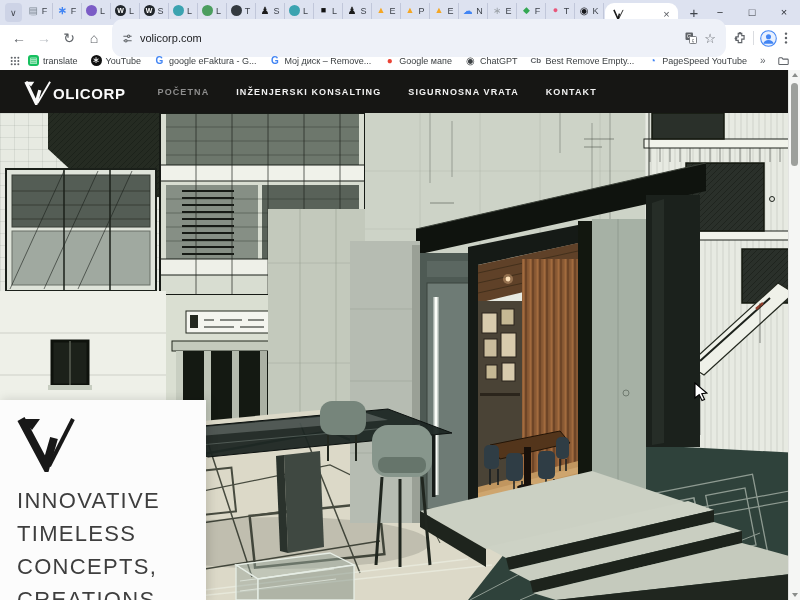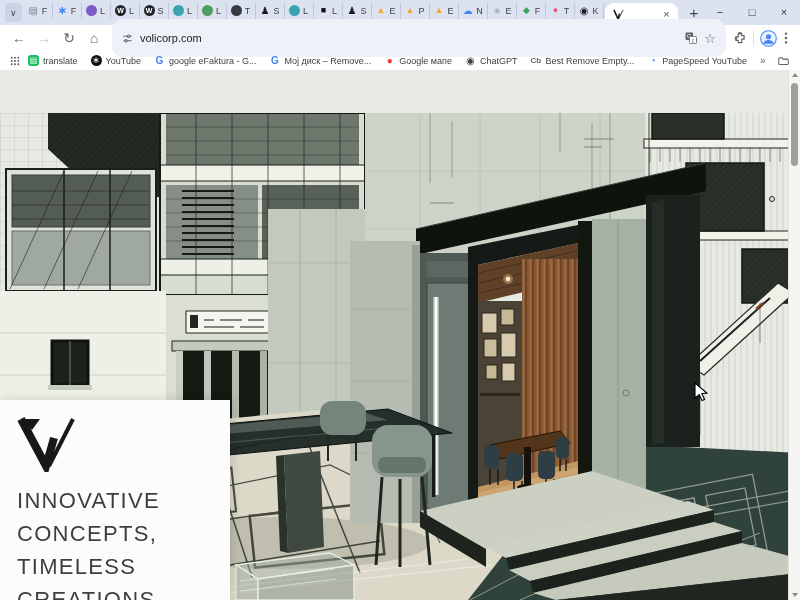--- a/index.html
+++ b/index.html
@@ -44,21 +44,21 @@
   
   .viewport{position:absolute;top:70px;left:0;right:0;bottom:0;background:#e7eae2;overflow:hidden;}
   .site-header{position:relative;z-index:3;height:43px;background:#161614;display:flex;align-items:center;
     padding-left:24px;}
   .logo{display:flex;align-items:flex-end;gap:1px;}
   .logo-text{color:#fafafa;font-size:15px;font-weight:700;letter-spacing:.6px;padding-bottom:3px;}
   .site-nav{display:flex;gap:27px;margin-left:32px;font-size:9px;font-weight:700;letter-spacing:1.1px;color:#f2f2f2;}
   .site-nav .nav-item.nav-active{color:#8d8d8d;}
   .hero{position:absolute;top:43px;left:0;}
   
-  .panel{position:absolute;left:0;top:330px;width:230px;height:200px;background:#fcfcfc;z-index:2;
+  .panel{position:absolute;left:0;top:330px;width:206px;height:200px;background:#fcfcfc;z-index:2;
     box-shadow:2px 0 10px rgba(0,0,0,.15);}
   .headline{margin:8px 0 0 17px;font-size:22px;letter-spacing:1.3px;color:#3e3e3e;line-height:33px;font-weight:300;}
   .headline span{display:block;}
   
   .scrollbar{position:absolute;right:0;top:0;bottom:0;width:11px;background:#f5f6f4;
     border-left:1px solid #e3e4e1;z-index:6;}
   .sb-arrow{position:absolute;left:0;width:11px;height:10px;display:flex;align-items:center;justify-content:center;}
   .sb-arrow.up{top:0;}
   .sb-arrow.down{bottom:0;}
   .sb-arrow i{display:block;width:0;height:0;border-left:3px solid transparent;border-right:3px solid transparent;}
@@ -363,20 +363,36 @@
     <span class="bm-ico" style="margin-right:4px;">
       <svg width="12" height="10" viewBox="0 0 14 11" fill="none" stroke="#5f6368" stroke-width="1.3">
         <path d="M1 2.5a1 1 0 0 1 1-1h3l1.4 1.6H12a1 1 0 0 1 1 1V9a1 1 0 0 1-1 1H2a1 1 0 0 1-1-1z"></path>
       </svg>
     </span>
     <span class="bm-folder-label">Сви обележивачи</span>
   </div>
 
   <div class="viewport">
 
+    <div class="site-header">
+      <div class="logo">
+        <svg width="28" height="26" viewBox="0 0 30 28">
+          <path d="M2 3 L13 26 L17 12" fill="none" stroke="#fafafa" stroke-width="3.6"></path>
+          <path d="M28 3 L14.5 26" fill="none" stroke="#fafafa" stroke-width="2"></path>
+          <path d="M2 3 L11 3 L7.5 8 Z" fill="#fafafa"></path>
+        </svg>
+        <span class="logo-text">OLICORP</span>
+      </div>
+      <div class="site-nav">
+        <span class="nav-item nav-active">POČETNA</span>
+        <span class="nav-item">INŽENJERSKI KONSALTING</span>
+        <span class="nav-item">SIGURNOSNA VRATA</span>
+        <span class="nav-item">KONTAKT</span>
+      </div>
+    </div>
 
     <svg class="hero" width="800" height="487" viewBox="0 0 800 487">
       <defs>
         <pattern id="grid" width="14" height="12" patternUnits="userSpaceOnUse">
           <path d="M14 0H0V12" fill="none" stroke="#3a4038" stroke-width="0.6" opacity="0.3"></path>
         </pattern>
         <pattern id="vlines" width="6" height="10" patternUnits="userSpaceOnUse">
           <path d="M3 0V10" stroke="#454b42" stroke-width="0.5" opacity="0.3"></path>
         </pattern>
         <pattern id="slats" width="7" height="10" patternUnits="userSpaceOnUse">
@@ -584,22 +600,22 @@
     </svg>
 
     <div class="panel">
       <svg width="62" height="58" viewBox="0 0 62 58" style="margin:14px 0 0 16px;">
         <path d="M5 5 L30 52 L38 24" fill="none" stroke="#181818" stroke-width="8"></path>
         <path d="M57 5 L33 52" fill="none" stroke="#181818" stroke-width="4"></path>
         <path d="M5 5 L24 5 L16 16 Z" fill="#181818"></path>
       </svg>
       <div class="headline">
         <span>INNOVATIVE</span>
+        <span>TIMELESS</span>
         <span>CONCEPTS,</span>
-        <span>TIMELESS</span>
         <span>CREATIONS</span>
       </div>
     </div>
 
     <div class="scrollbar">
       <div class="sb-arrow up">
           <i></i>
         </div>
       <div class="sb-thumb"></div>
       <div class="sb-arrow down">

